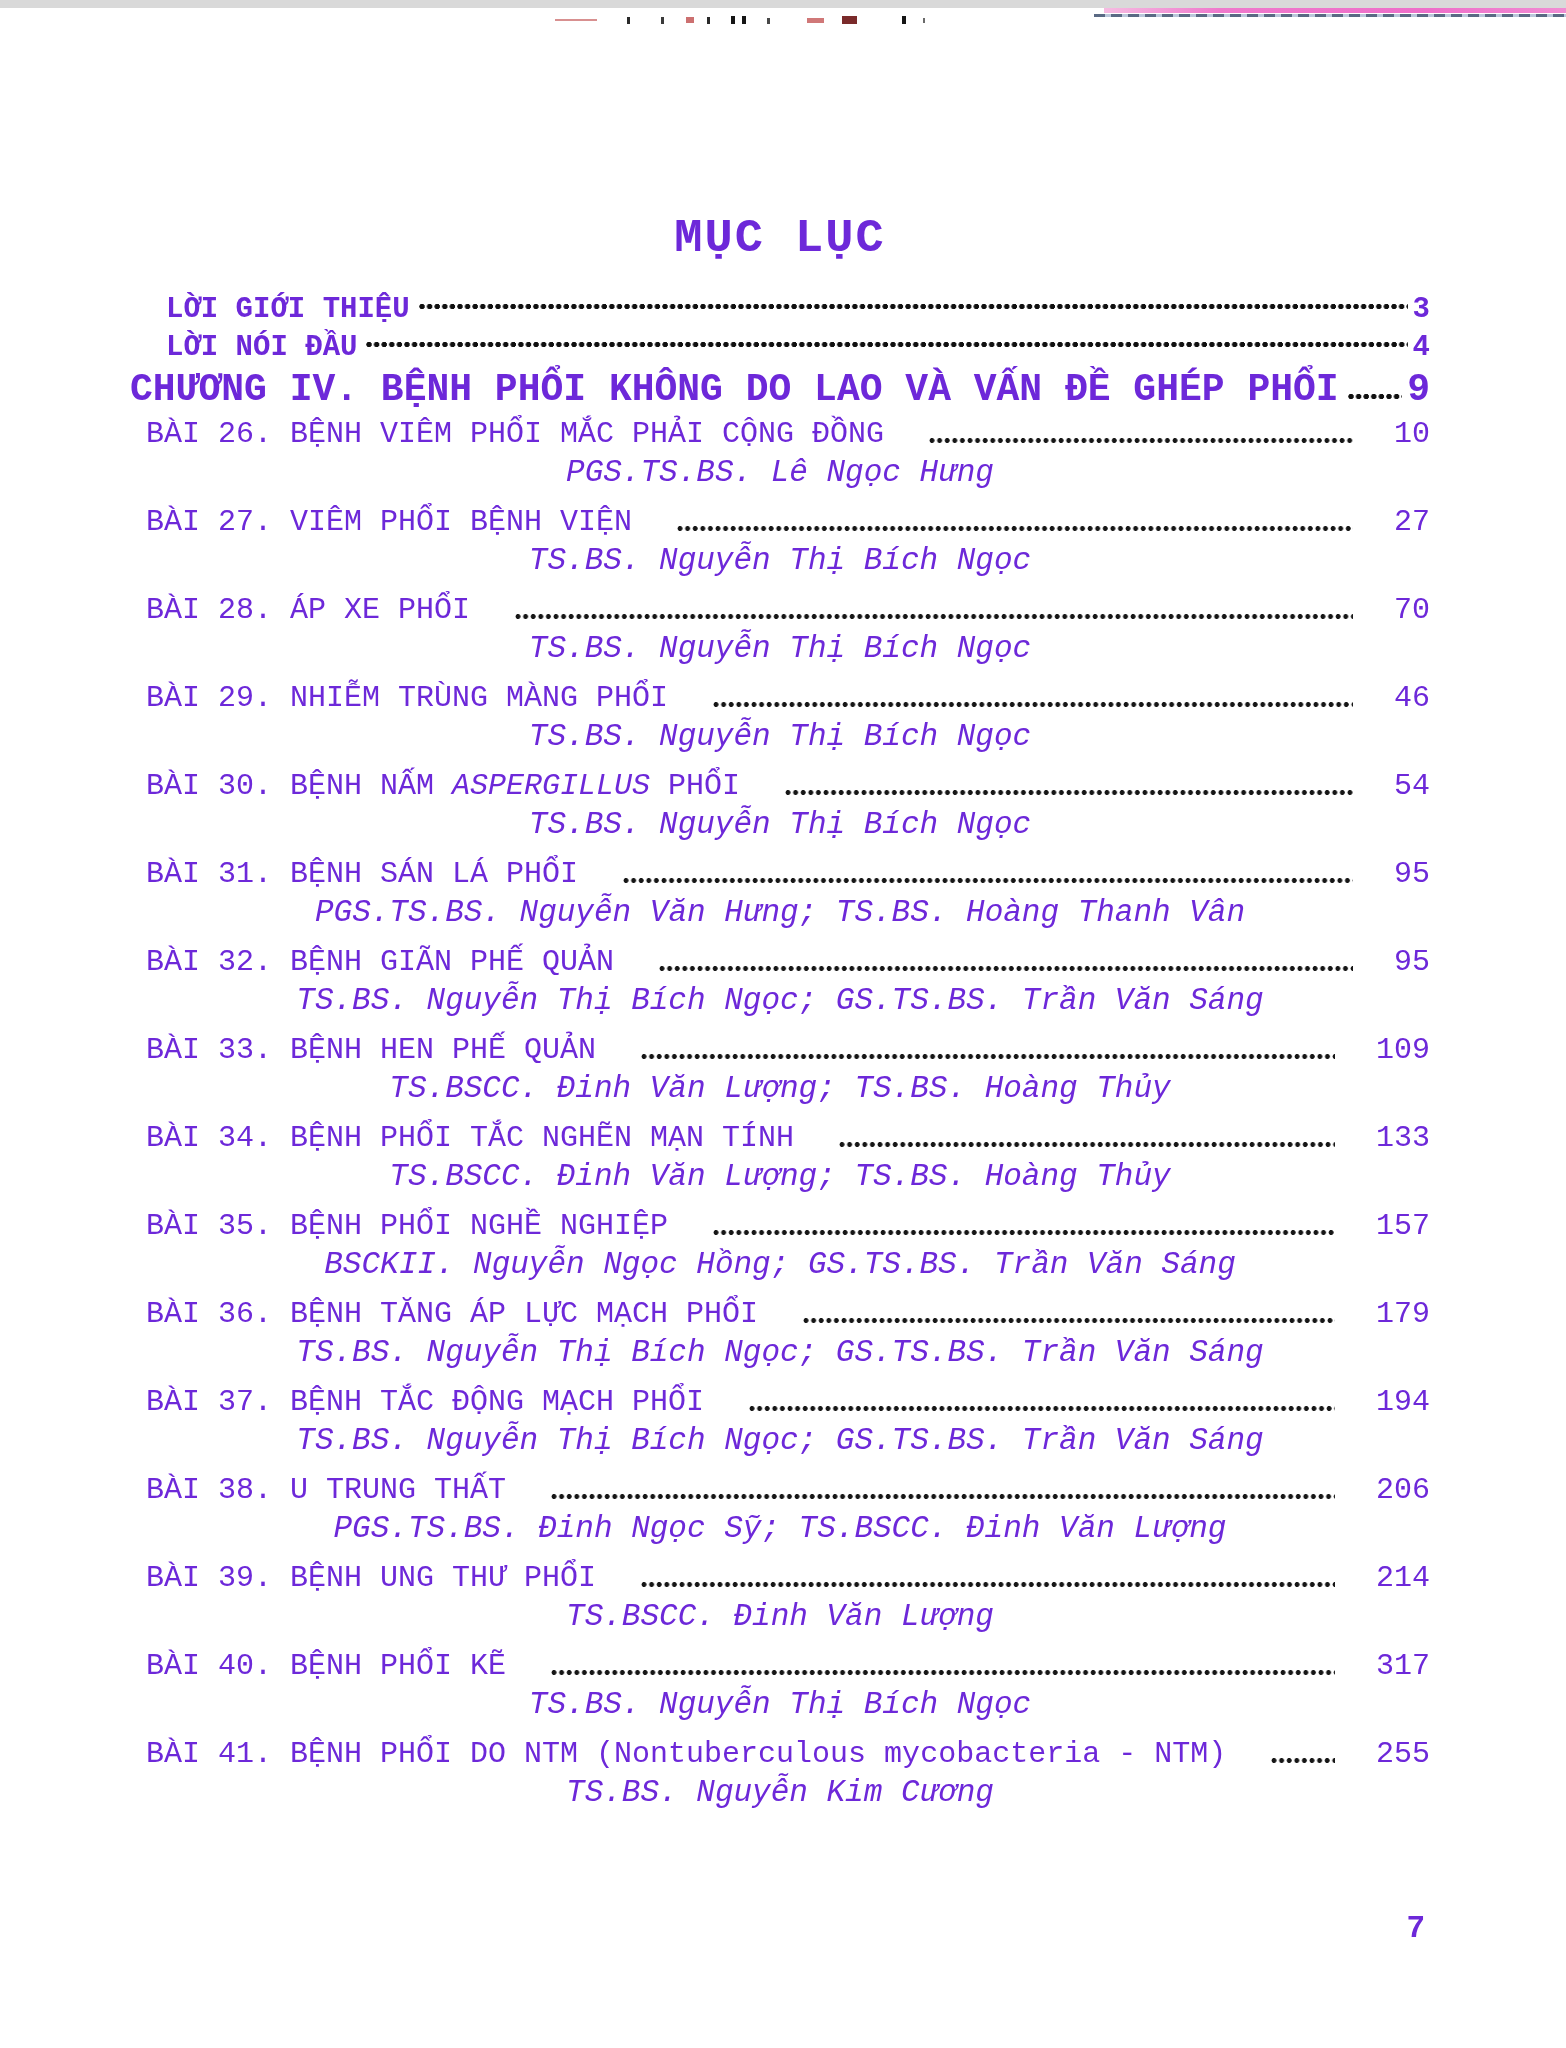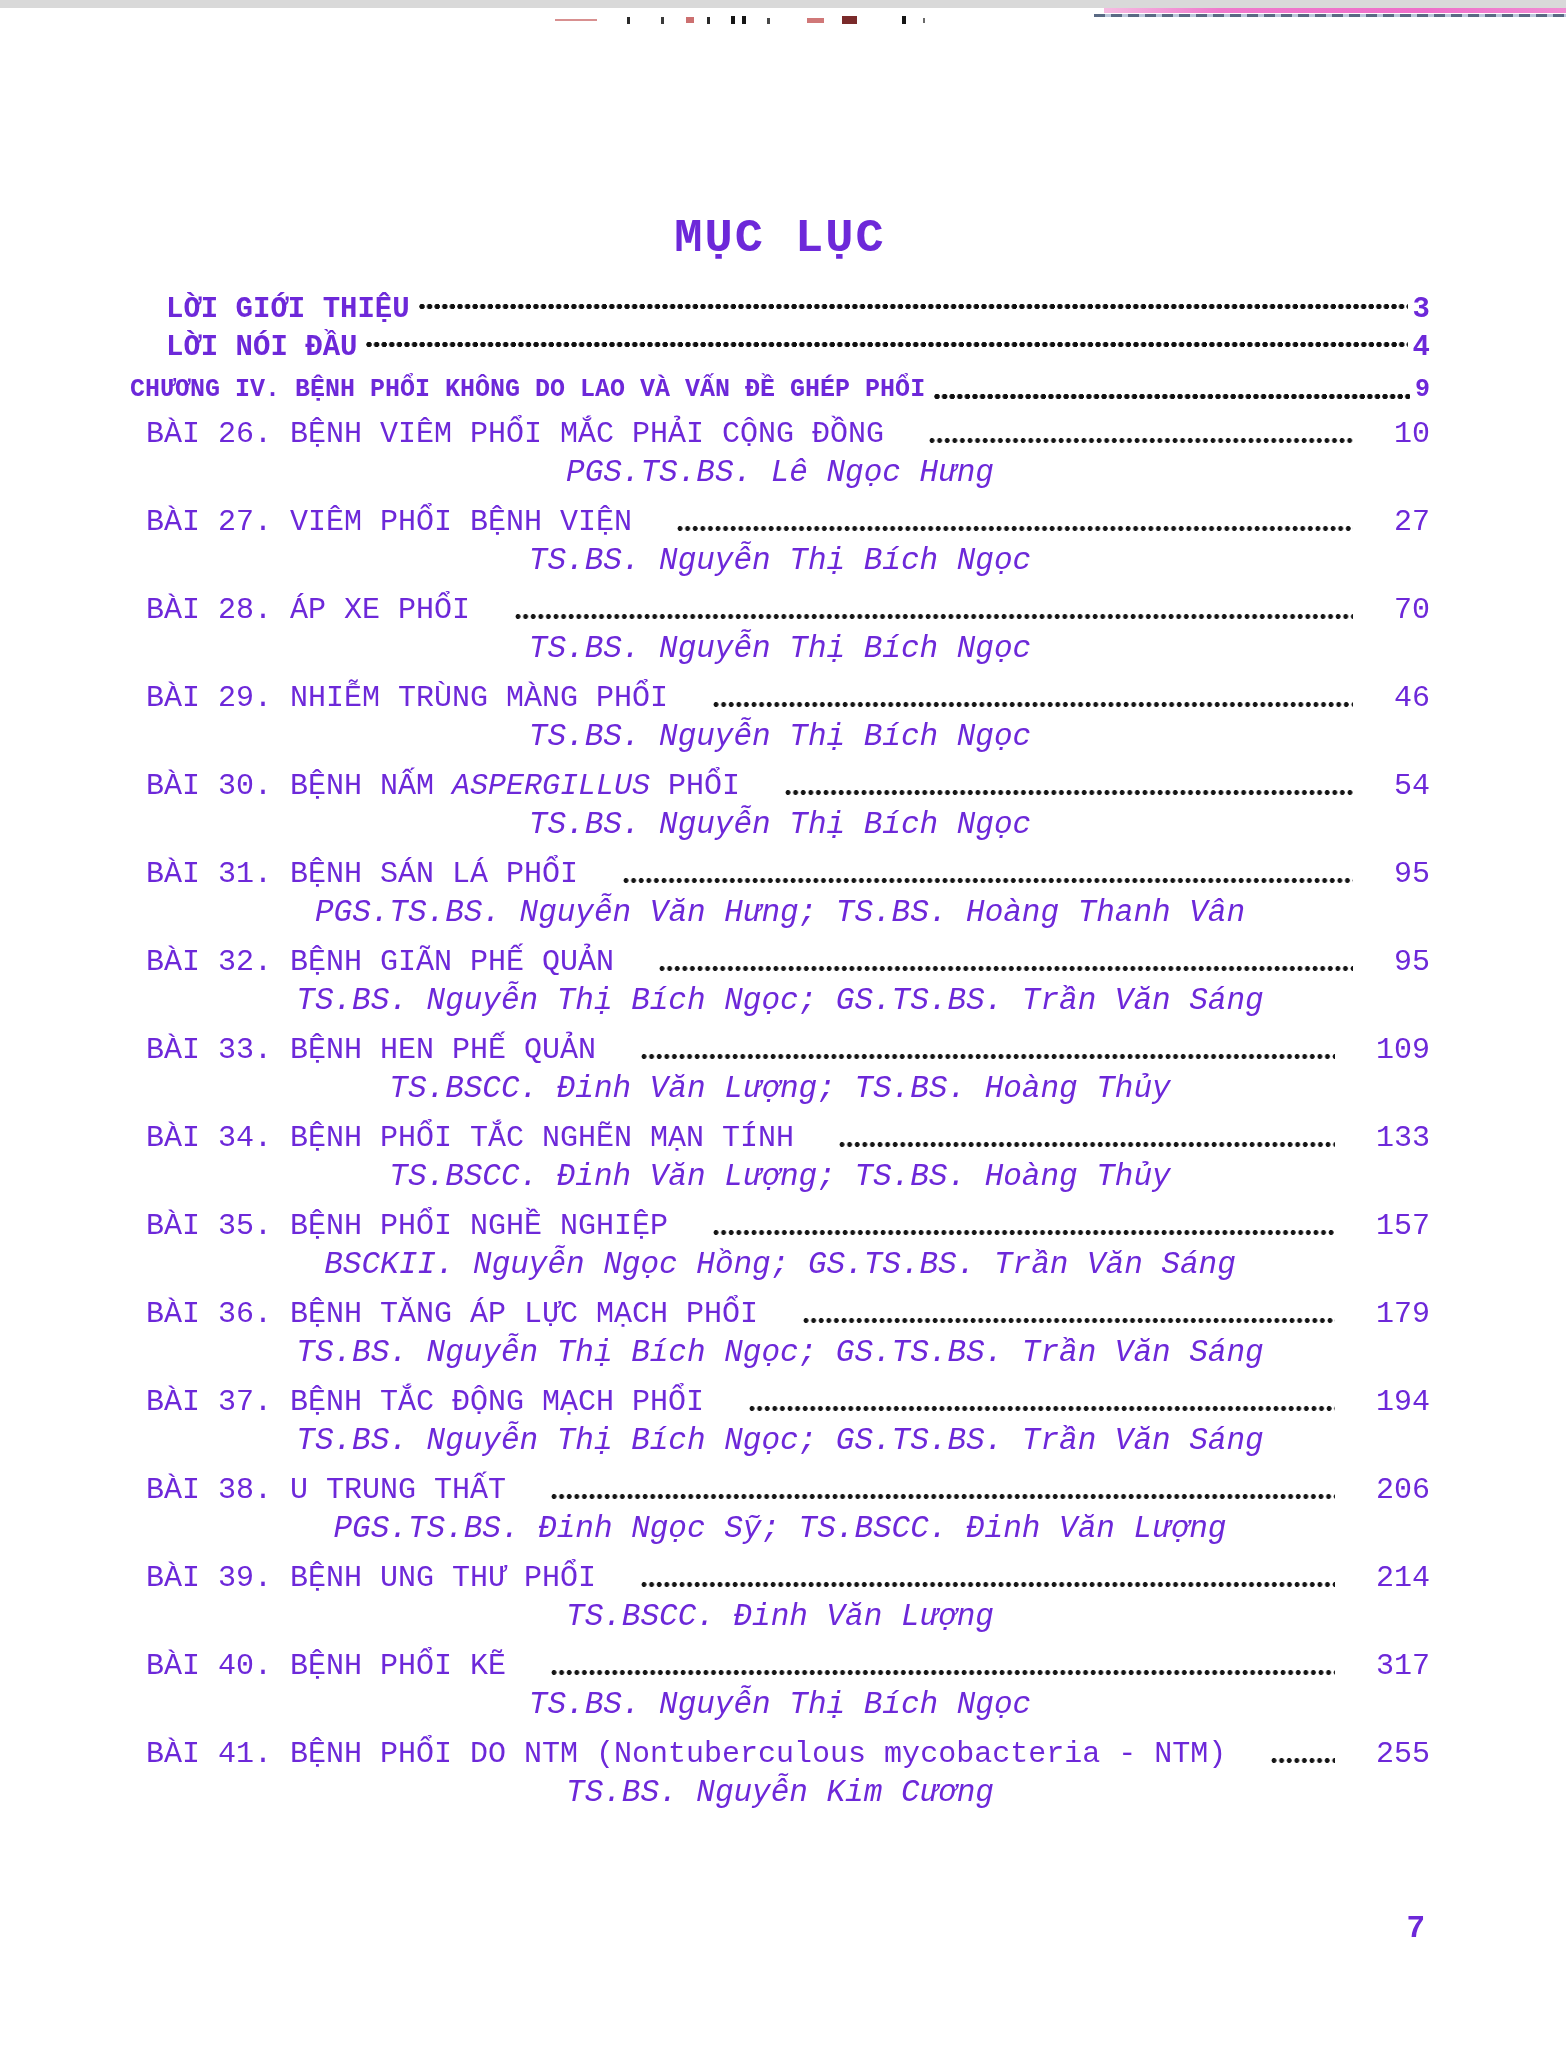--- a/index.html
+++ b/index.html
@@ -18,21 +18,21 @@
   .entry-line .label { white-space:nowrap; font-size:30px; line-height:34px; }
   .entry-line .pageno { white-space:nowrap; font-size:30px; line-height:34px; }
   .entry-line .leader {
     flex:1; height:7px; margin:0 5px 7px 9px;
     background-image:radial-gradient(circle at 3px 3.5px, #161616 2.1px, rgba(0,0,0,0) 2.8px);
     background-size:7.6px 7px; background-repeat:repeat-x;
   }
   .entry-line.front  { height:38px; padding-left:36px;align-items:center; }
   .entry-line.front .label, .entry-line.front .pageno { font-weight:bold; font-size:29px; }
   .entry-line.chapter { height:40px; }
-  .entry-line.chapter .label, .entry-line.chapter .pageno { font-weight:bold; font-size:25px; }
+  .entry-line.chapter .label, .entry-line.chapter .pageno { font-weight:bold; font-size:38px; }
   .entry-line.chapter .leader, .entry-line.front .leader {
     background-image:radial-gradient(circle at 3px 3.5px, #101010 2.4px, rgba(0,0,0,0) 3px);
   }
   .entry-line.bai { padding-left:16px;gap:36px; }
   .author {
     height:44px; line-height:44px; text-align:center;
     font-style:italic; font-size:31px; white-space:nowrap;
   }
   .corner-pageno { position:absolute; top:1903px; right:141px; font-size:31px; font-weight:bold; }
 

